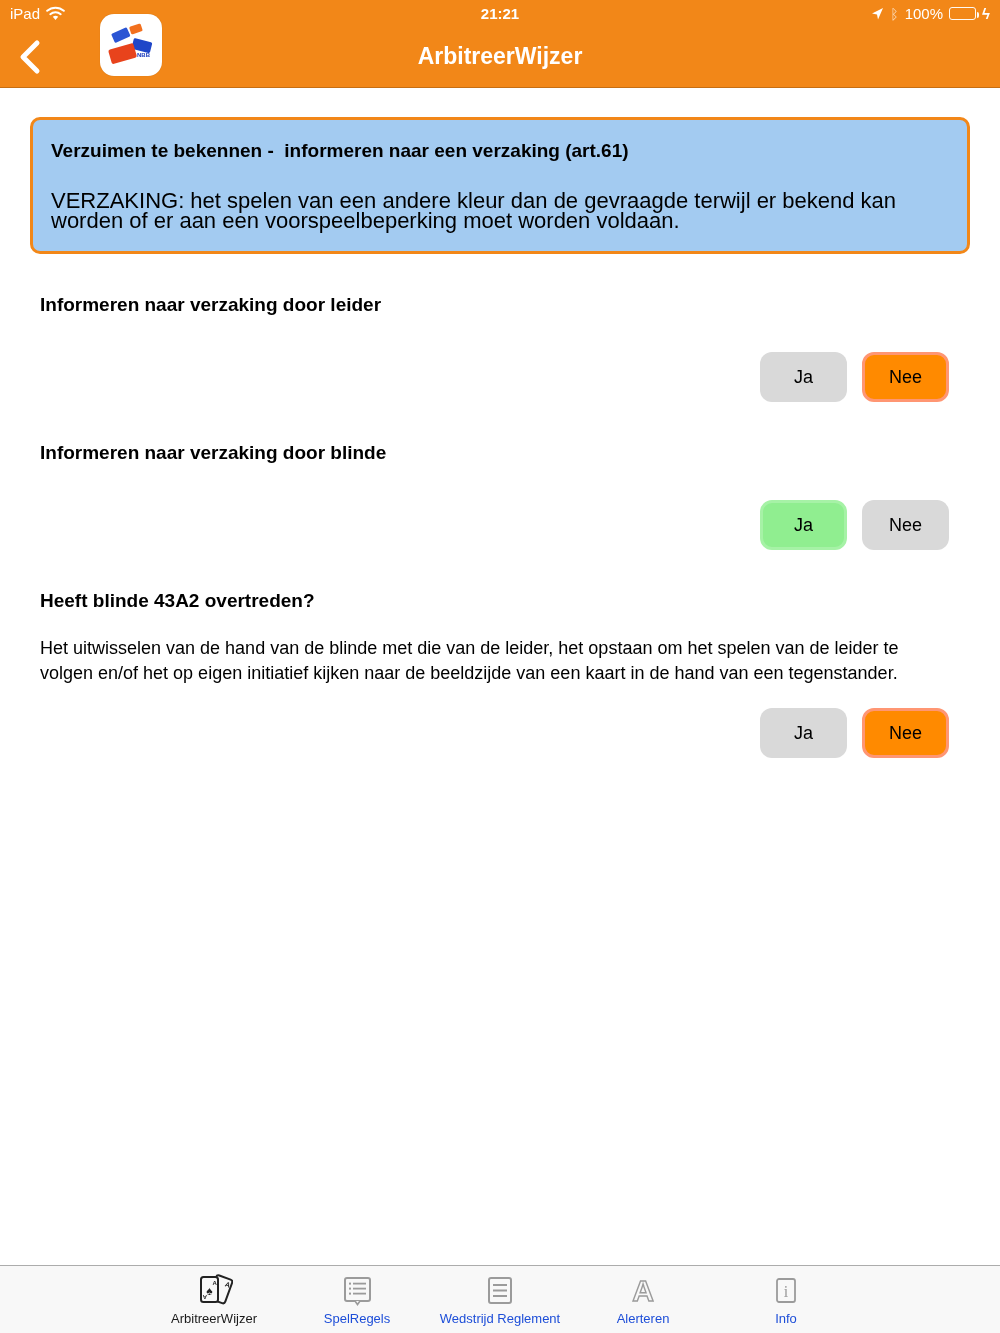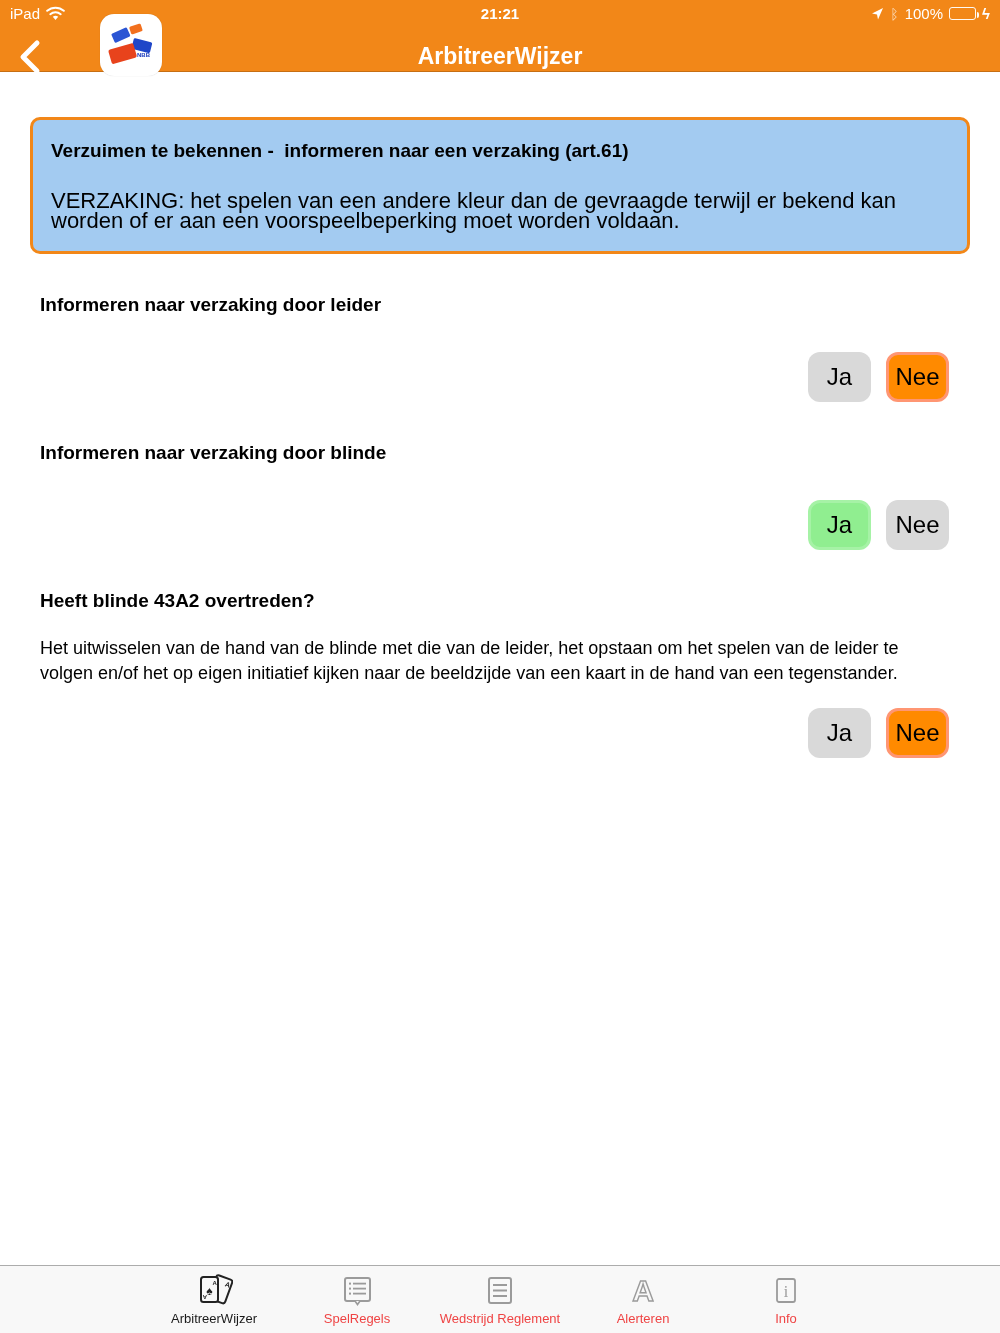--- a/index.html
+++ b/index.html
@@ -1,21 +1,21 @@
 <!DOCTYPE html>
 <html><head>
 <meta charset="utf-8">
 <style>
   * { margin:0; padding:0; box-sizing:border-box; }
   html,body { width:1000px; height:1333px; background:#fff; overflow:hidden;
               font-family:"Liberation Sans", sans-serif; color:#000; }
   .screen { position:relative; width:1000px; height:1333px; background:#fff; }
 
   
-  .topbar { position:absolute; top:0; left:0; width:100%; height:72px;
+  .topbar { position:absolute; top:0; left:0; width:100%; height:88px;
             background:#F28718; border-bottom:1px solid rgba(0,0,0,.18); z-index:5; }
   .statusbar { position:relative; height:27px; display:flex; align-items:center;
                justify-content:space-between; padding:0 10px; color:#fff; font-size:15px; }
   .sb-left, .sb-right { display:flex; align-items:center; gap:6px; }
   .sb-time { position:absolute; left:50%; top:0; transform:translateX(-50%);
              line-height:27px; font-weight:700; }
   .bt-glyph { opacity:.7; font-size:14px; }
   .battery { position:relative; width:27px; height:13px; border:1px solid rgba(255,255,255,.95);
              border-radius:3px; padding:1px; }
   .battery .fill { width:100%; height:100%; background:#8CE06B; border-radius:1.5px; }
@@ -38,34 +38,34 @@
   .msg-box.green { margin-top:14px; background:#90EE90; }
   .msg-title { font-size:19px; font-weight:700; white-space:pre-wrap; }
   .msg-body  { font-size:22px; line-height:20px; margin-top:29px; }
   .result-text { font-size:19px; font-weight:700; }
 
   .question { margin-top:40px; padding-left:10px; font-size:19px; font-weight:700; }
   .q-desc   { margin-top:24px; padding-left:10px; font-size:18px; line-height:25px; max-width:925px; }
 
   .answer-row { display:flex; justify-content:flex-end; gap:15px; padding-right:21px; margin-top:36px; }
   .answer-row.tight { margin-top:22px; }
-  .btn { width:63px; height:50px; border-radius:12px; border:3px solid transparent;
-         font-size:24px; font-family:inherit; color:#000; display:flex; align-items:center;
+  .btn { width:87px; height:50px; border-radius:12px; border:3px solid transparent;
+         font-size:18px; font-family:inherit; color:#000; display:flex; align-items:center;
          justify-content:center; cursor:pointer; background:#D9D9D9; }
   .btn.sel-nee { background:#FF8A00; border-color:#FF9673; }
   .btn.sel-ja  { background:#90EE90; border-color:#A6F2A6; }
 
   
   .tabbar { position:absolute; bottom:0; left:0; width:100%; height:68px;
             background:#F8F8F8; border-top:1px solid #ACACAC;
             display:flex; justify-content:center; }
   .tab { width:143px; display:flex; flex-direction:column; align-items:center;
          padding-top:6px; cursor:pointer; }
   .tab .ticon { height:38px; display:flex; align-items:center; justify-content:center; }
-  .tab .tlabel { font-size:13px; color:#ef4444; margin-top:1px; white-space:nowrap; }
+  .tab .tlabel { font-size:13px; color:#1d4ed8; margin-top:1px; white-space:nowrap; }
   .tab.active .tlabel { color:#1A1A1A; }
 </style>
 </head>
 <body>
 
 <div class="screen">
 
   <header class="topbar">
     <div class="statusbar">
       <div class="sb-left">

